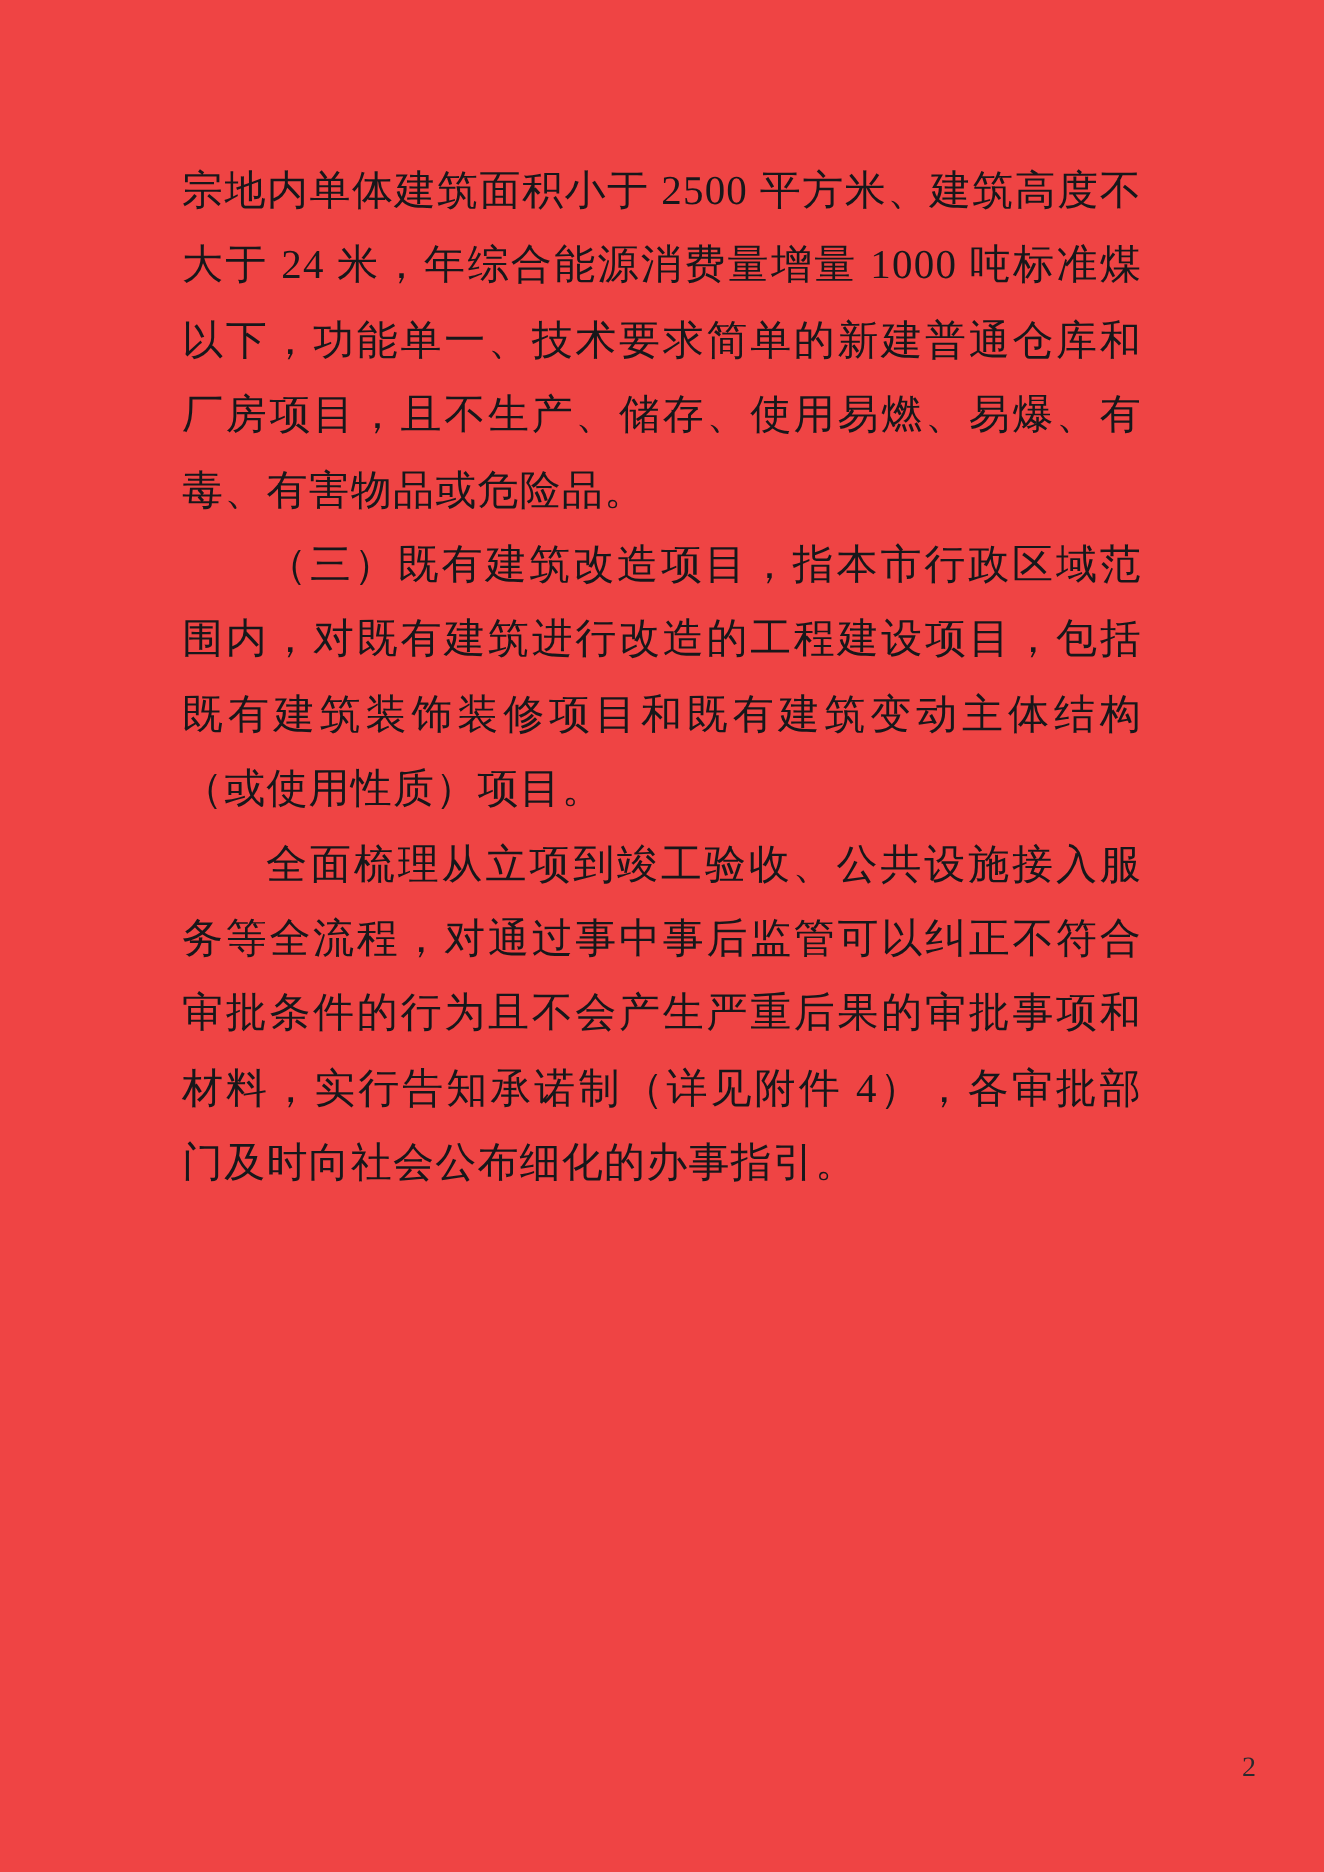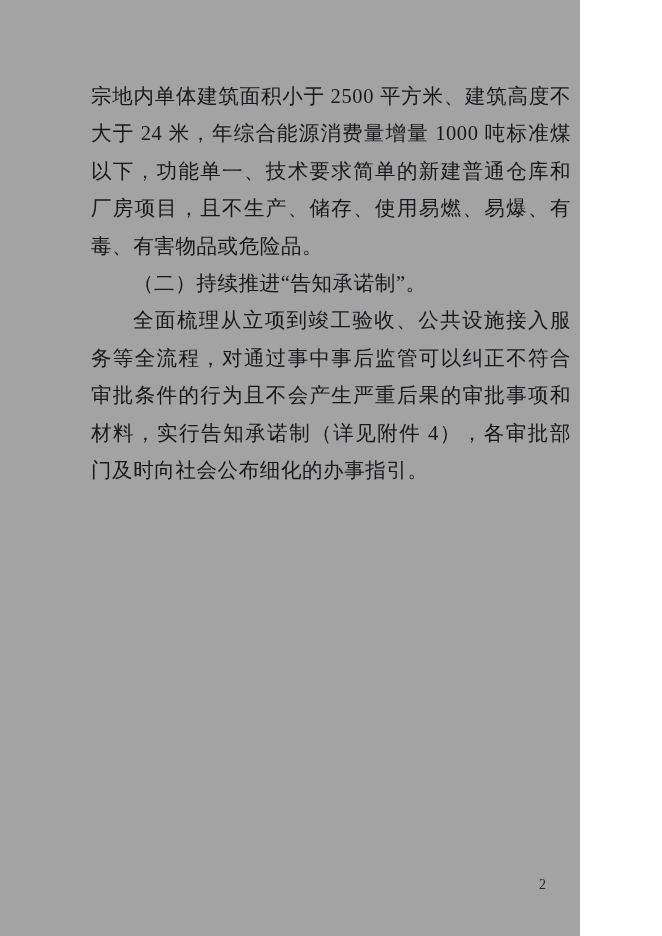--- a/index.html
+++ b/index.html
@@ -3,23 +3,23 @@
 <meta charset="utf-8">
 <style>
   html, body {
     margin: 0;
     padding: 0;
     background: #ffffff;
   }
 
   .page {
     position: relative;
-    width: 580px;
+    width: 662px;
     height: 936px;
-    background: #a3a3a3;
+    background: #ef4444;
     overflow: hidden;
     box-sizing: border-box;
   }
 
   .page-body {
     position: absolute;
     left: 91px;
     top: 78px;
     width: 480px;
   }
@@ -73,25 +73,25 @@
 </head>
 <body>
 
 <div class="page">
 
   <div class="page-body">
 
     <p class="para no-indent">宗地内单体建筑面积小于 2500 平方米、建筑高度不大于 24 米，年综合能源消费量增量 1000 吨标准煤以下，功能单一、技术要求简单的新建普通仓库和厂房项目，且不生产、储存、使用易燃、易爆、有毒、有害物品或危险品。</p>
 
 
+    <p class="para indent">（三）既有建筑改造项目，指本市行政区域范围内，对既有建筑进行改造的工程建设项目，包括既有建筑装饰装修项目和既有建筑变动主体结构（或使用性质）项目。</p>
 
 
 
 
-    <p class="para indent">（二）持续推进“告知承诺制”。</p>
 
     <p class="para indent">全面梳理从立项到竣工验收、公共设施接入服务等全流程，对通过事中事后监管可以纠正不符合审批条件的行为且不会产生严重后果的审批事项和材料，实行告知承诺制（详见附件 4），各审批部门及时向社会公布细化的办事指引。</p>
 
   </div>
 
   <div class="page-number">2</div>
 
 </div>
 
 </body></html>

